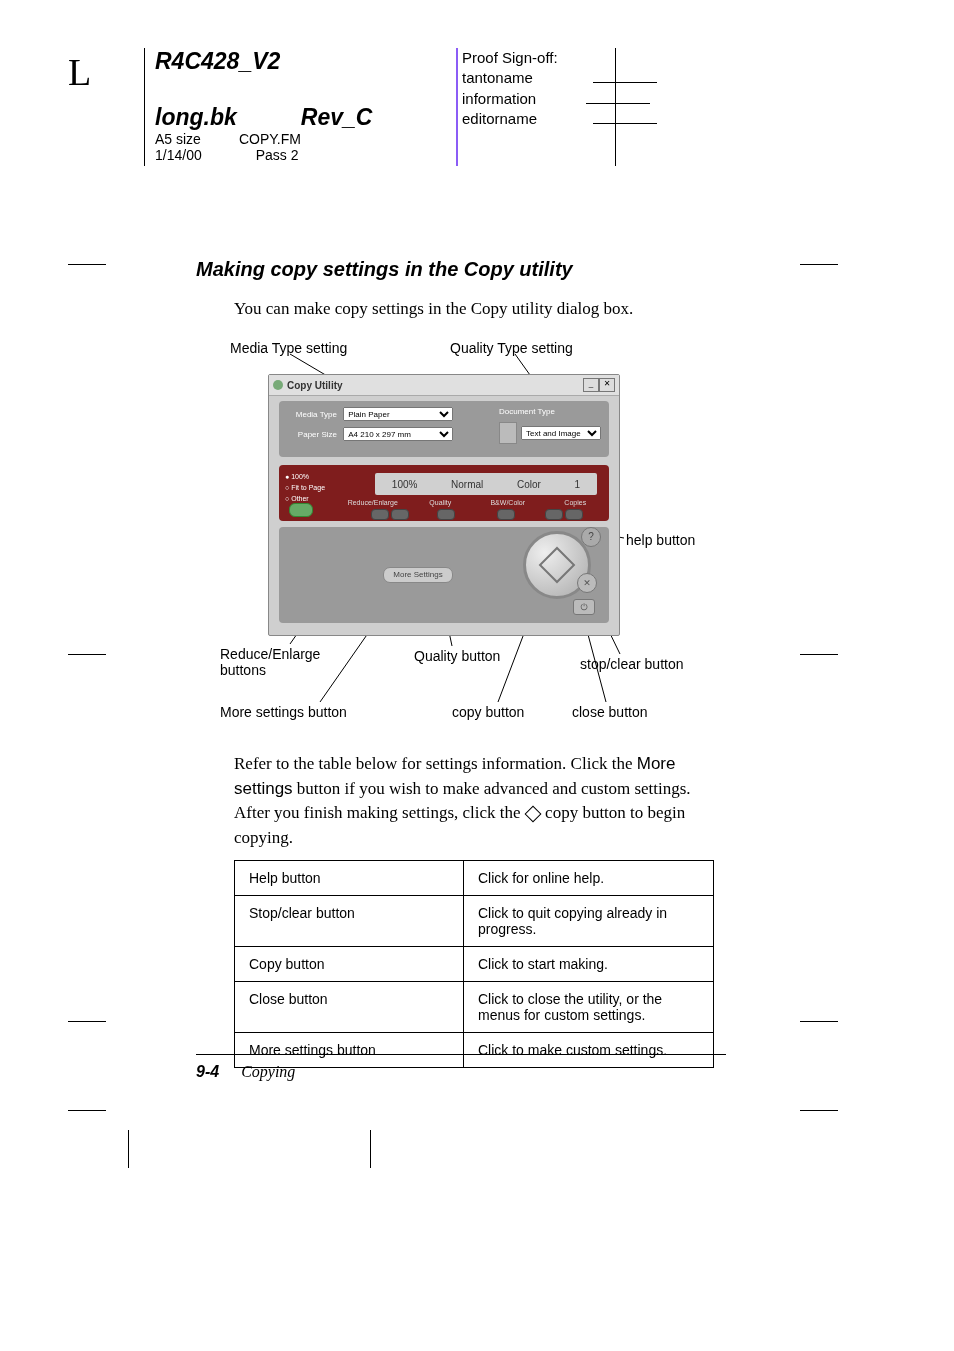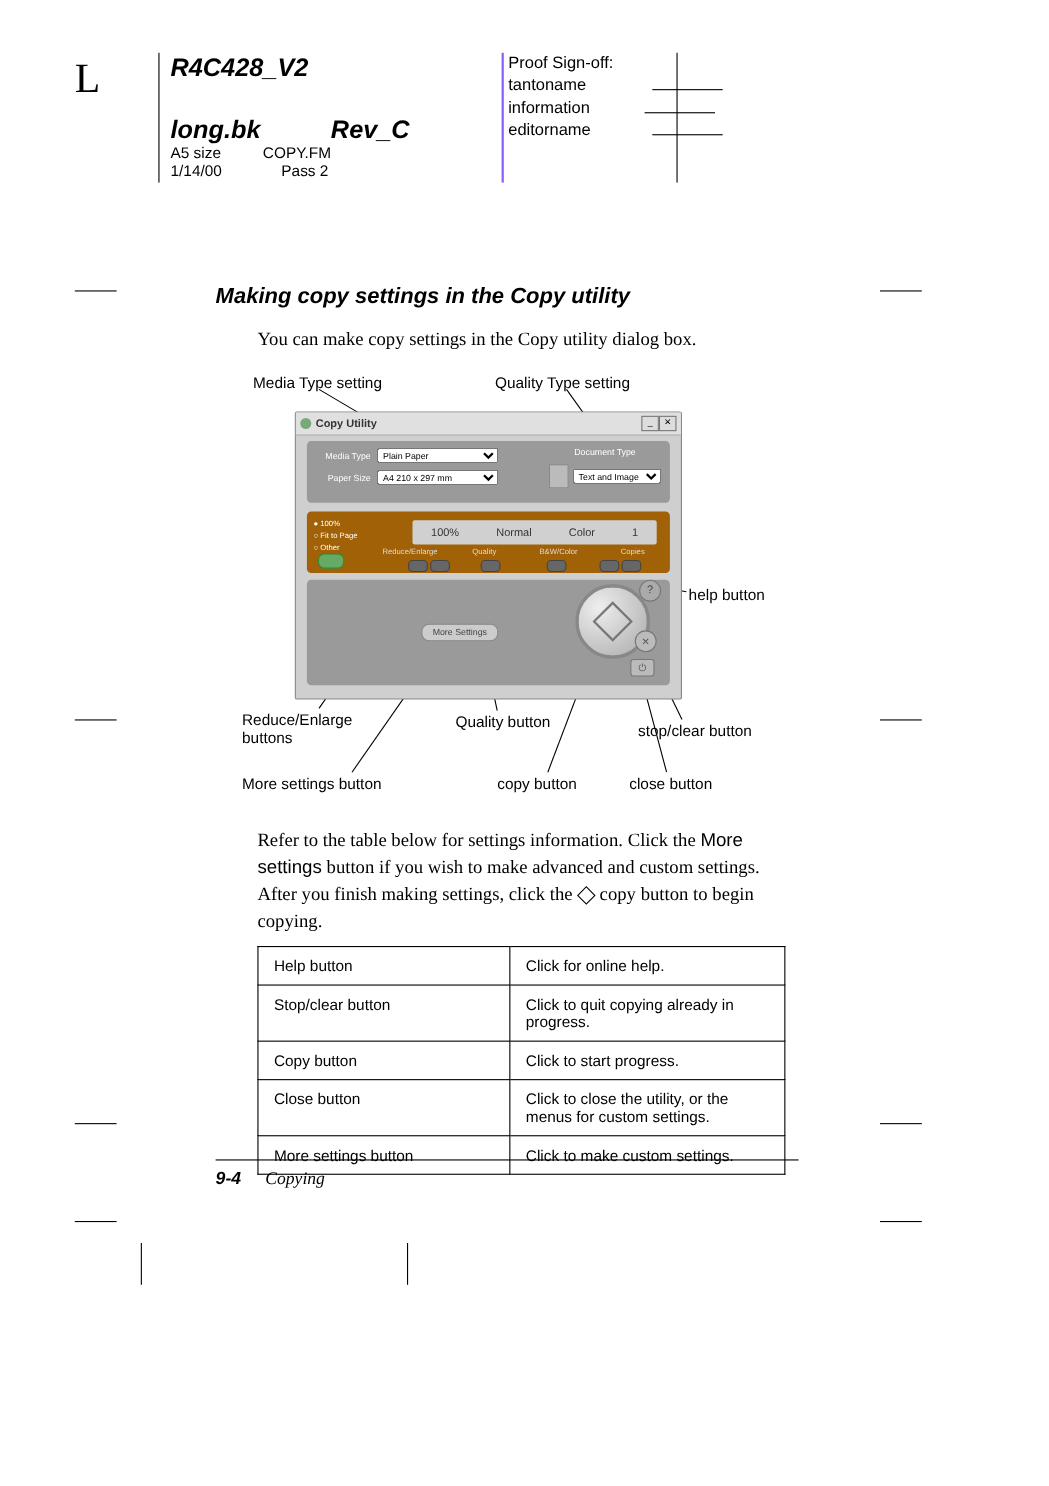--- a/index.html
+++ b/index.html
@@ -104,21 +104,21 @@
   .panel {
     position:absolute; left:10px; top:26px; width:330px; height:56px; background:#9a9a9a; border-radius:4px;
     display:flex; gap:10px; padding:6px 8px; box-sizing:border-box; color:#fff; font-size:8px;
   }
   .panel .col { display:flex; flex-direction:column; gap:6px;}
   .panel .lbl { text-align:right; min-width:50px; display:inline-block; padding-right:4px;}
   .panel select { font-size:8px; width:110px; height:14px;}
   .panel .dtlabel { font-size:8px; text-align:center;}
   .panel .docicon { width:16px; height:20px; background:#bbb; border:1px solid #888; display:inline-block;}
   .display-strip {
-    position:absolute; left:10px; top:90px; width:330px; height:56px; background:#a16207; border-radius:4px; color:#fff; font-size:8px;
+    position:absolute; left:10px; top:90px; width:330px; height:56px; background:#7f1d1d; border-radius:4px; color:#fff; font-size:8px;
   }
   .display-strip .radio-col { position:absolute; left:6px; top:6px; font-size:7px; line-height:1.6;}
   .display-strip .vals {
     position:absolute; left:96px; top:8px; width:222px; height:22px; background:#d0d0d0; color:#333;
     display:flex; justify-content:space-around; align-items:center; font-size:10px; border-radius:2px;
   }
   .display-strip .collabels {
     position:absolute; left:60px; top:34px; width:270px; display:flex; font-size:7px; color:#ddd;
   }
   .display-strip .collabels span { flex:1; text-align:center;}
@@ -280,21 +280,21 @@
       <div class="col" style="flex:1;">
         <div>
           <span class="lbl">Media Type</span>
           <select class="tiny"><option>Plain Paper</option></select>
         </div>
         <div>
           <span class="lbl">Paper Size</span>
           <select class="tiny"><option>A4 210 x 297 mm</option></select>
         </div>
       </div>
-      <div class="col" style="align-items:center;">
+      <div class="col" style="align-items:flex-start;">
         <span class="dtlabel">Document Type</span>
         <div style="display:flex; gap:4px; align-items:center;">
           <span class="docicon"></span>
           <select class="tiny" style="width:80px;"><option>Text and Image</option></select>
         </div>
       </div>
     </div>
 
     <div class="display-strip">
       <div class="radio-col">
@@ -351,21 +351,21 @@
         <tr>
           <td>Help button</td>
           <td>Click for online help.</td>
         </tr>
         <tr>
           <td>Stop/clear button</td>
           <td>Click to quit copying already in progress.</td>
         </tr>
         <tr>
           <td>Copy button</td>
-          <td>Click to start progress.</td>
+          <td>Click to start making.</td>
         </tr>
         <tr>
           <td>Close button</td>
           <td>Click to close the utility, or the menus for custom settings.</td>
         </tr>
         <tr>
           <td>More settings button</td>
           <td>Click to make custom settings.</td>
         </tr>
       </tbody>

